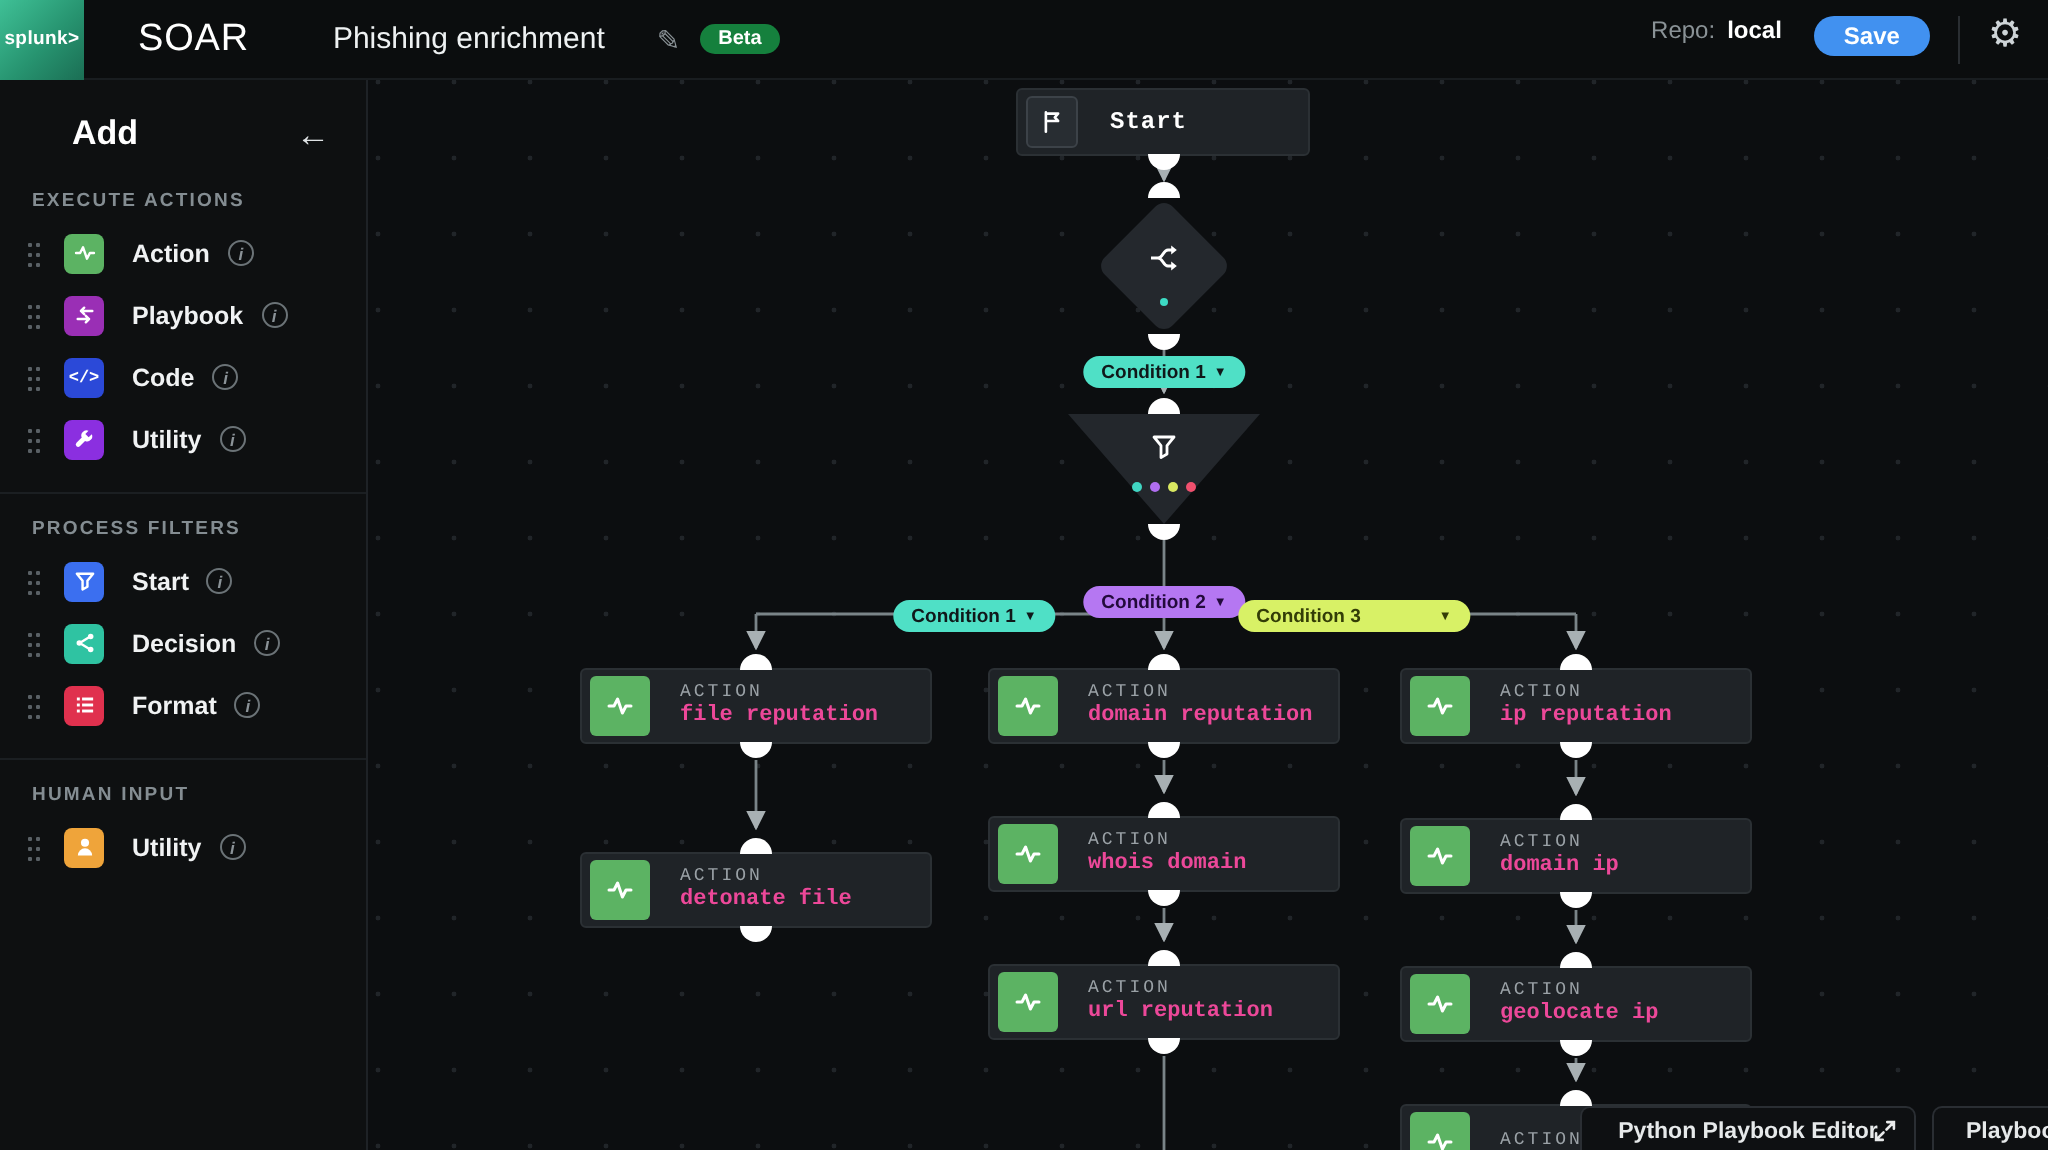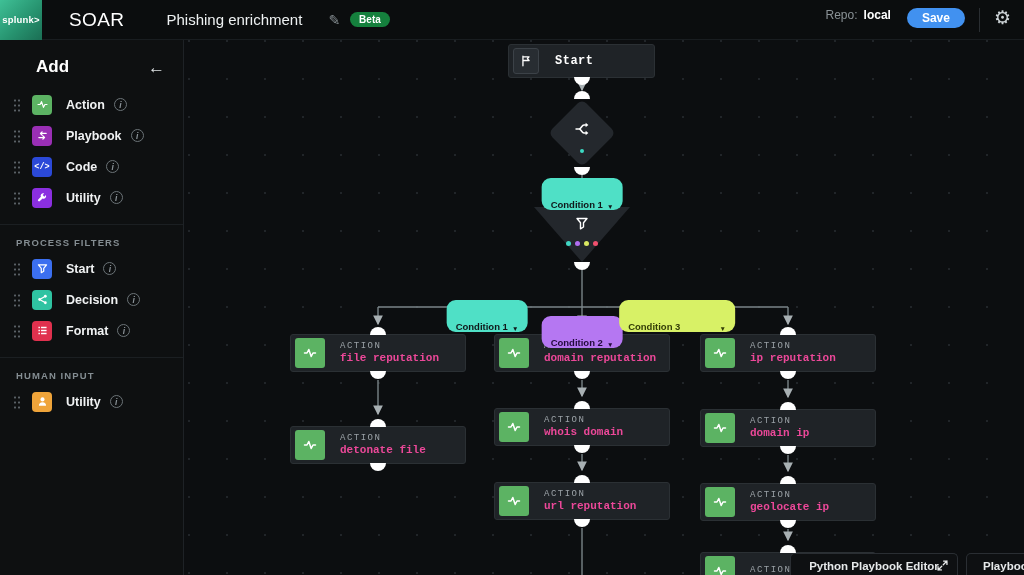--- a/index.html
+++ b/index.html
@@ -94,21 +94,21 @@
   .filter-wrap { position:absolute; width:96px; height:55px; z-index:2; cursor:pointer; }
   .filter-wrap::before, .filter-wrap::after { content:""; position:absolute; left:50%; margin-left:-8px;
     width:16px; height:8px; background:#fff; z-index:3; }
   .filter-wrap::before { top:-8px; border-radius:8px 8px 0 0; }
   .filter-wrap::after { bottom:-8px; border-radius:0 0 8px 8px; }
   .tri { position:absolute; inset:0; background:#23272c; clip-path:polygon(0 0,100% 0,50% 100%); }
   .funnel-icon { position:absolute; left:38px; top:7px; width:20px; height:20px; }
   .filter-dots { position:absolute; left:0; right:0; top:34px; display:flex; justify-content:center; gap:4px; }
   .fdot { width:5px; height:5px; border-radius:50%; }
 
-  .pill { position:absolute; z-index:4; height:32px; display:flex; align-items:flex-end; gap:4px;
+  .pill { position:absolute; z-index:4; height:16px; display:flex; align-items:center; gap:4px;
     padding:0 9px; border-radius:9px; font-size:9.5px; font-weight:bold; color:#10181a;
     transform:translateX(-50%); cursor:pointer; white-space:nowrap; }
   .pill .caret { font-size:6.5px; }
   .p-teal { background:#4fe0c6; } .p-purple { background:#b577f2; color:#230a3c; }
   .p-lime { background:#d8f166; color:#333d07;gap:39px; }
 
   .panel { position:absolute; top:513px; height:24px; background:#0e1012; border:1px solid #2a2e33;
     border-bottom:none; border-radius:5px 5px 0 0; display:flex; align-items:center;
     z-index:6; color:#e6e9ea; font-size:11.5px; font-weight:bold; cursor:pointer; }
   .panel-1 { left:606px; width:168px; justify-content:center; }
@@ -132,20 +132,21 @@
     <div class="gear">⚙</div>
   </div>
 </div>
 
 <div class="sidebar">
   <div class="sb-header">
     <span class="sb-title">Add</span>
     <span class="sb-back">←</span>
   </div>
 
+  <div class="sb-heading">EXECUTE ACTIONS</div>
 
   <div class="sb-item">
     <span class="drag"></span>
     <span class="sb-icon c-green">
       <svg class="ig" viewBox="0 0 16 16">
           <polyline class="st" points="2.5,8 5,8 6.8,4.5 9.2,11.5 11,8 13.5,8"></polyline>
         </svg>
       </span>
     <span class="sb-label">Action</span>
     <span class="info">i</span>
@@ -308,21 +309,21 @@
       <span class="fdot" style="background:#b06ef0"></span>
       <span class="fdot" style="background:#d9e861"></span>
       <span class="fdot" style="background:#f0506e"></span>
     </div>
   </div>
 
   <div class="pill p-teal" style="left:303px; top:260px;">
     <span>Condition 1</span>
     <span class="caret">▼</span>
   </div>
-  <div class="pill p-purple" style="left:398px; top:253px;margin-top:23px;">
+  <div class="pill p-purple" style="left:398px; top:253px;">
     <span>Condition 2</span>
     <span class="caret">▼</span>
   </div>
   <div class="pill p-lime" style="left:493px; top:260px;">
     <span>Condition 3</span>
     <span class="caret">▼</span>
   </div>
 
   <div class="node action-node" style="left:106px; top:294px;">
     <span class="node-icon">

